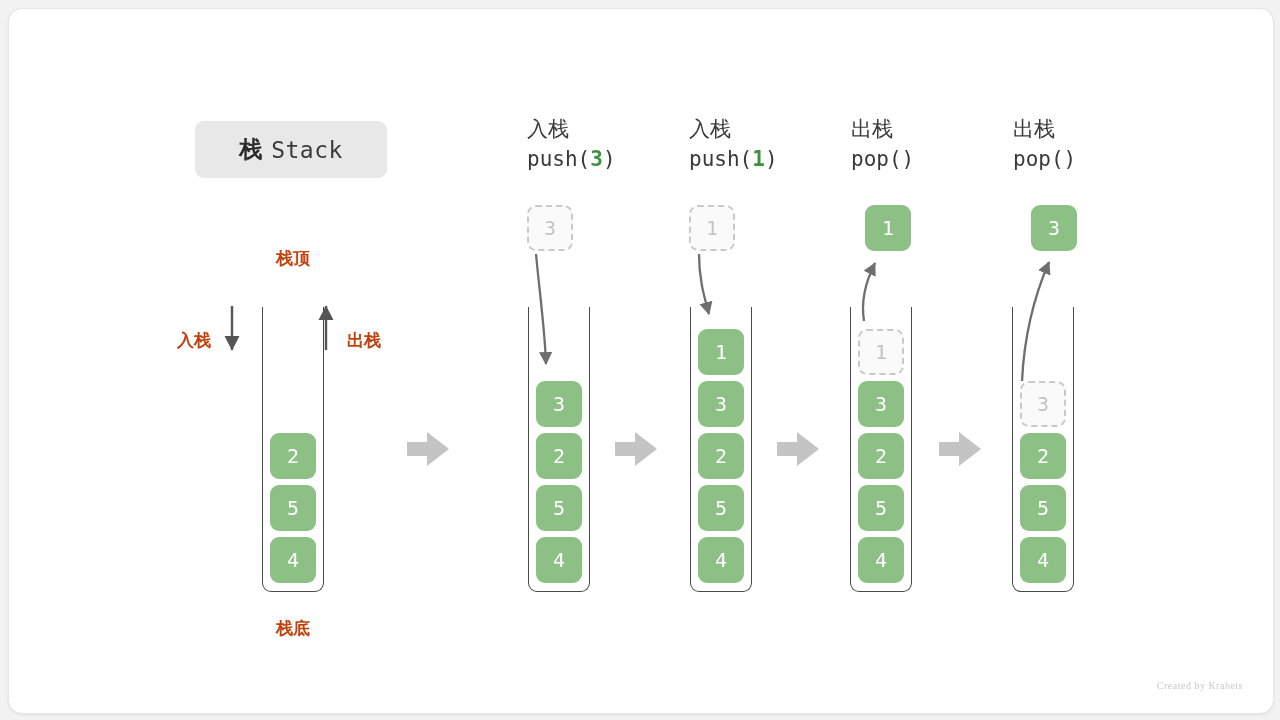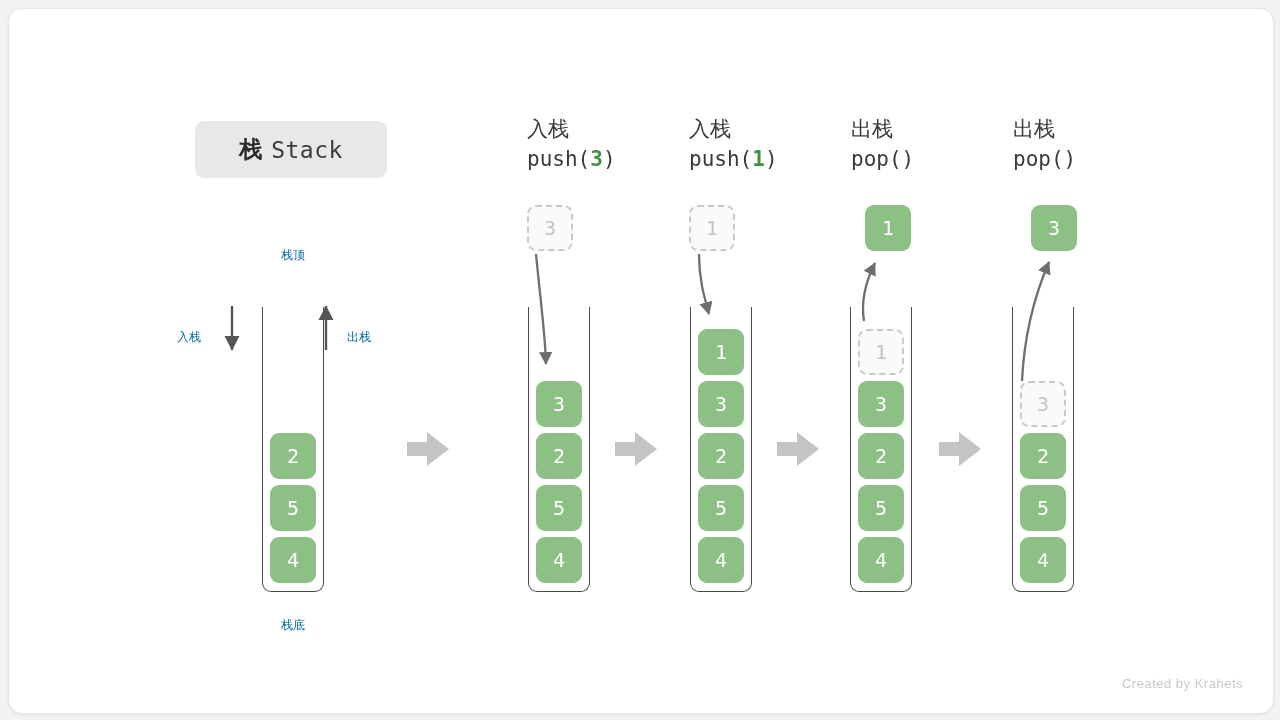--- a/index.html
+++ b/index.html
@@ -60,23 +60,23 @@
     font-size: 23px;
     color: #3a3a3a;
     margin-left: 9px;
     letter-spacing: 0.5px;
   }
 
   
   .cn-label {
     position: absolute;
     font-family: "Liberation Sans", "DejaVu Sans", sans-serif;
-    font-weight: normal;
-    font-size: 12px;
-    color: #0369a1;
+    font-weight: bold;
+    font-size: 17px;
+    color: #c2410c;
     white-space: nowrap;
   }
 
   
   .col-head {
     position: absolute;
     white-space: nowrap;
   }
   .col-head .h-cn {
     display: block;
@@ -181,22 +181,22 @@
     width: 1264px;
     height: 704px;
     pointer-events: none;
   }
 
   
   #credit {
     position: absolute;
     right: 30px;
     bottom: 22px;
-    font-family: Liberation Sans, sans-serif;
-    font-size: 13px;
+    font-family: Liberation Serif, serif;
+    font-size: 10px;
     color: #c9c9c9;
     letter-spacing: 0.5px;
     white-space: nowrap;
   }
 </style>
 </head>
 <body>
 
 <div id="canvas">
   <div id="card">

